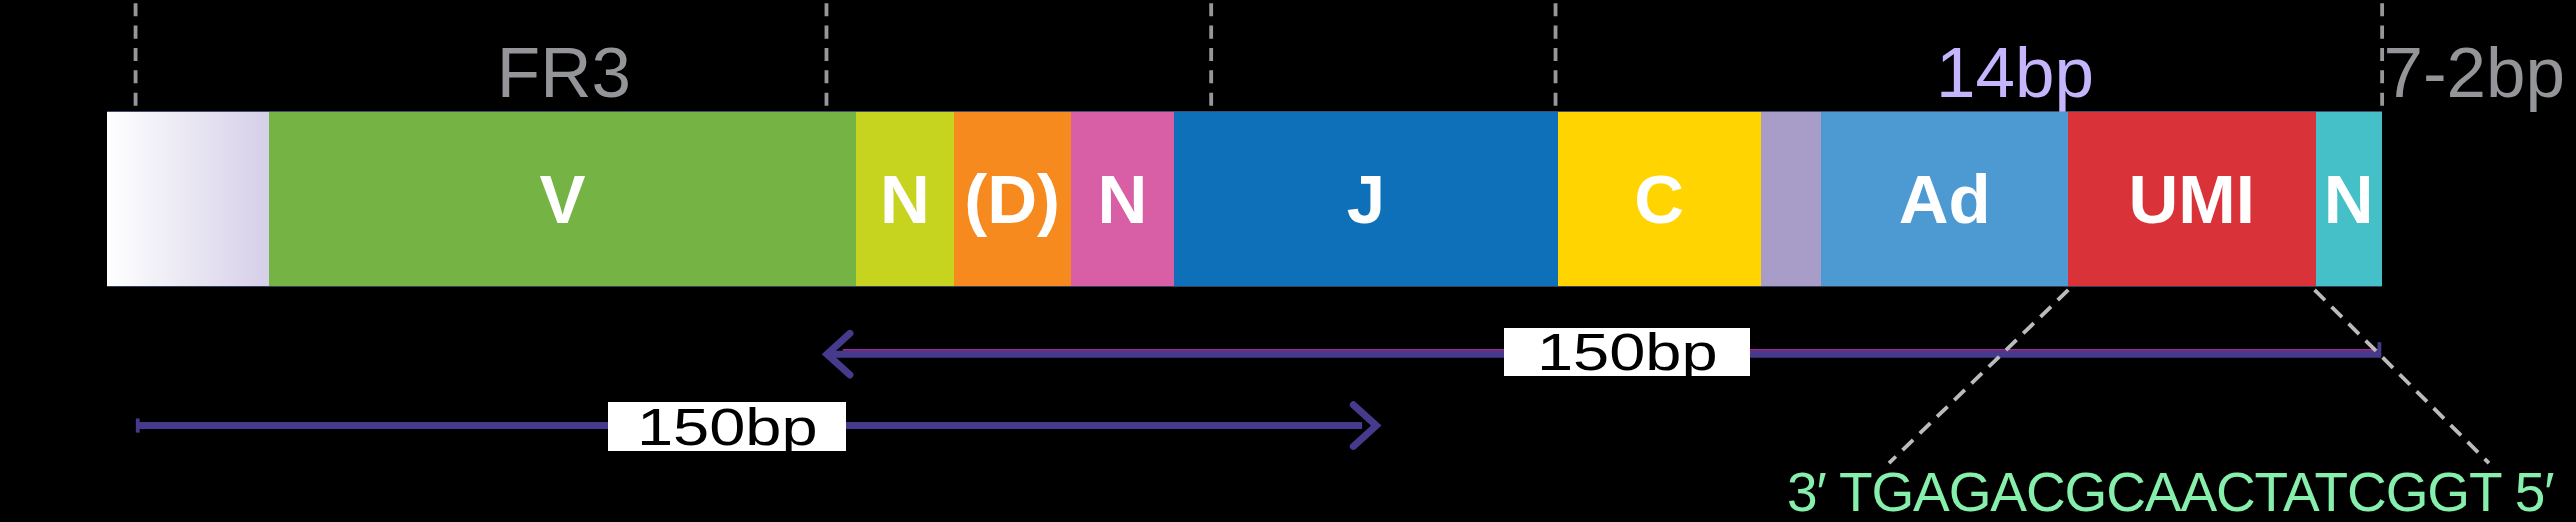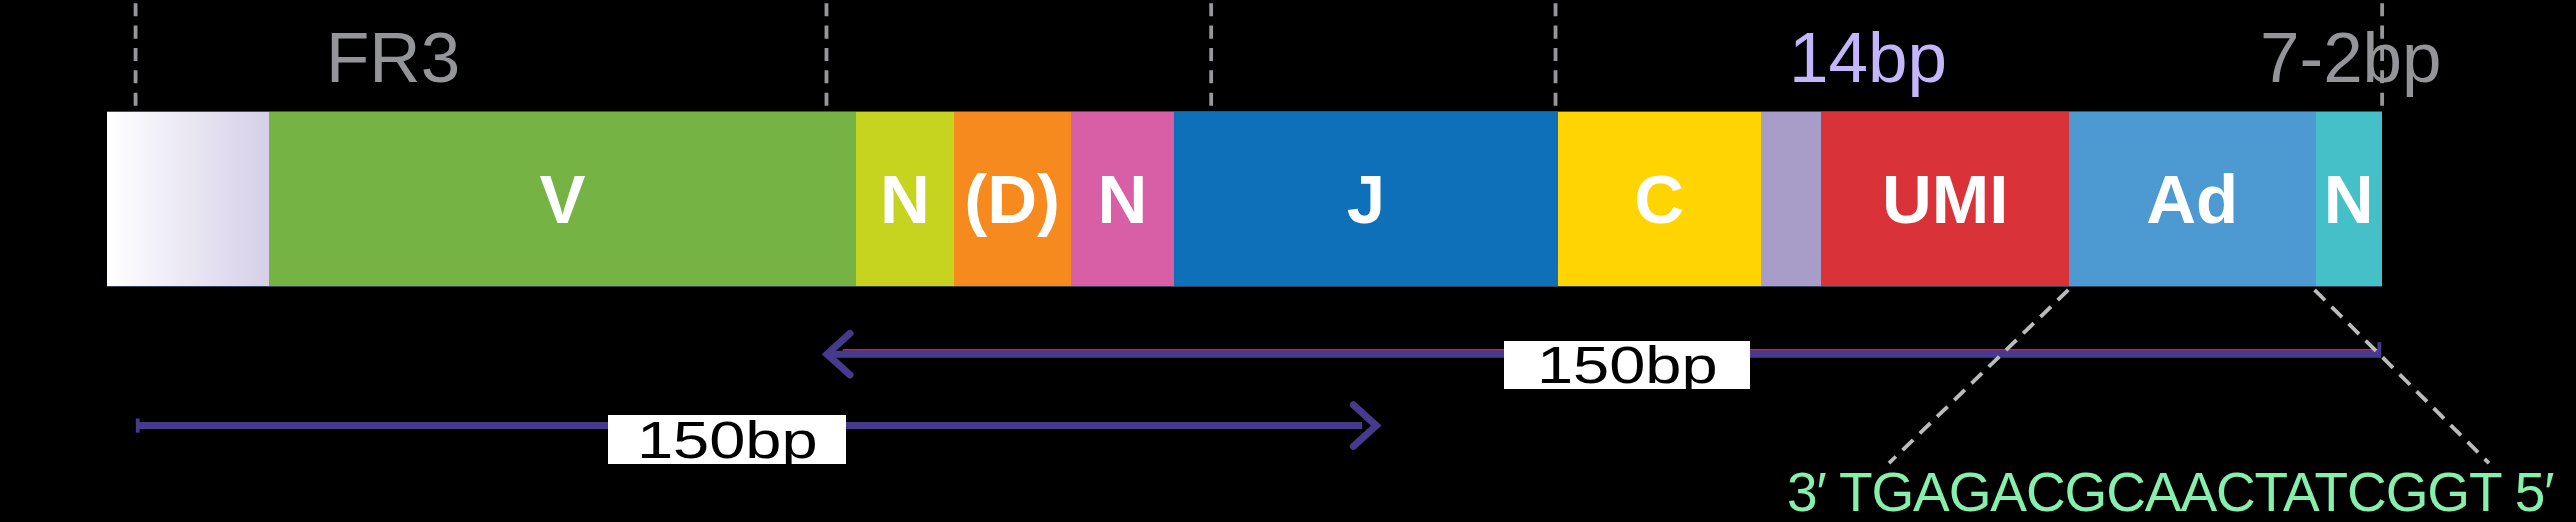--- a/index.html
+++ b/index.html
@@ -11,27 +11,27 @@
   #bar{
     position:absolute;left:107px;top:111px;width:2275px;height:176px;
     display:flex;box-sizing:border-box;
     border-top:1.1px solid rgba(120,140,200,.55);
     border-bottom:1.1px solid rgba(120,140,200,.45);
   }
   .seg{height:100%;display:flex;align-items:center;justify-content:center;overflow:hidden;}
   .seg .seg-label{color:#fff;font-weight:bold;font-size:69px;line-height:1;white-space:nowrap;}
   
   .rlabel{
-    position:absolute;top:17px;width:305px;height:82px;line-height:82px;
-    font-size:71px;text-align:left;white-space:nowrap;
+    position:absolute;top:32px;width:305px;height:82px;line-height:82px;
+    font-size:71px;text-align:right;white-space:nowrap;
   }
   
   .read-box{
     position:absolute;display:flex;align-items:center;justify-content:center;
-    font-size:52px;line-height:1;margin-top:13px;
+    font-size:52px;line-height:1;
   }
   .read-box .rb-text{display:inline-block;transform:scaleX(1.25);}
   
   #adapter-seq{
     position:absolute;left:1787px;top:465px;font-size:55px;line-height:1;
     letter-spacing:-1.1px;white-space:nowrap;
   }
   
   #overlay{position:absolute;left:0;top:0;width:2576px;height:522px;}
 </style>
@@ -86,25 +86,25 @@
       <div class="seg" style="width: 4.55%; background: rgb(216, 95, 165);">
         <span class="seg-label" style="color: rgb(255, 255, 255);">N</span>
       </div>
       <div class="seg" style="width: 16.85%; background: rgb(13, 112, 184);">
         <span class="seg-label" style="color: rgb(255, 255, 255);">J</span>
       </div>
       <div class="seg" style="width: 8.94%; background: rgb(255, 212, 0);">
         <span class="seg-label" style="color: rgb(255, 255, 255);">C</span>
       </div>
       <div class="seg" style="width: 2.66%; background: rgb(168, 156, 201);"></div>
+      <div class="seg" style="width: 10.84%; background: rgb(77, 154, 210);">
+        <span class="seg-label" style="color: rgb(255, 255, 255);">Ad</span>
+      </div>
       <div class="seg" style="width: 10.88%; background: rgb(217, 51, 57);">
         <span class="seg-label" style="color: rgb(255, 255, 255);">UMI</span>
-      </div>
-      <div class="seg" style="width: 10.84%; background: rgb(77, 154, 210);">
-        <span class="seg-label" style="color: rgb(255, 255, 255);">Ad</span>
       </div>
       <div class="seg" style="width: 2.92%; background: rgb(69, 192, 201);">
         <span class="seg-label" style="color: rgb(255, 255, 255);">N</span>
       </div>
     </div>
 
   <div class="read-box" style="left: 1504px; top: 328px; width: 246px; height: 48px; background: rgb(255, 255, 255); color: rgb(0, 0, 0);">
     <span class="rb-text">150bp</span>
   </div>
   <div class="read-box" style="left: 608px; top: 402px; width: 238px; height: 49px; background: rgb(255, 255, 255); color: rgb(0, 0, 0);">

